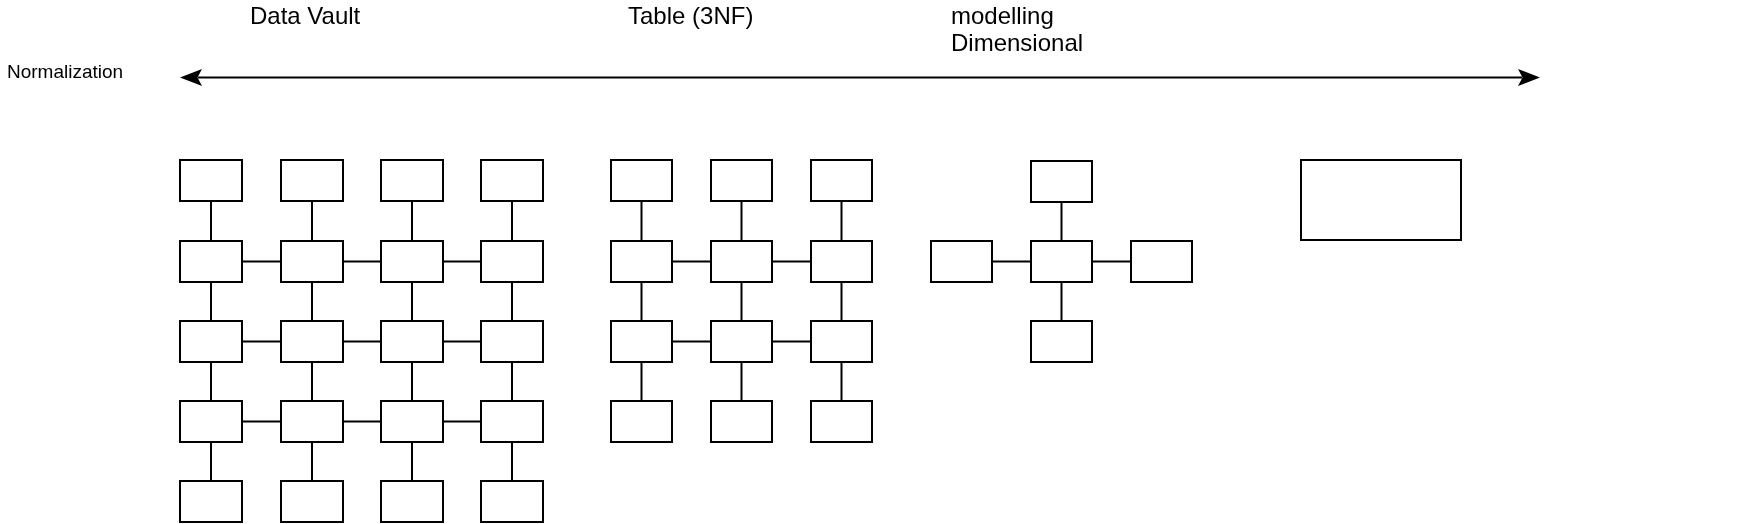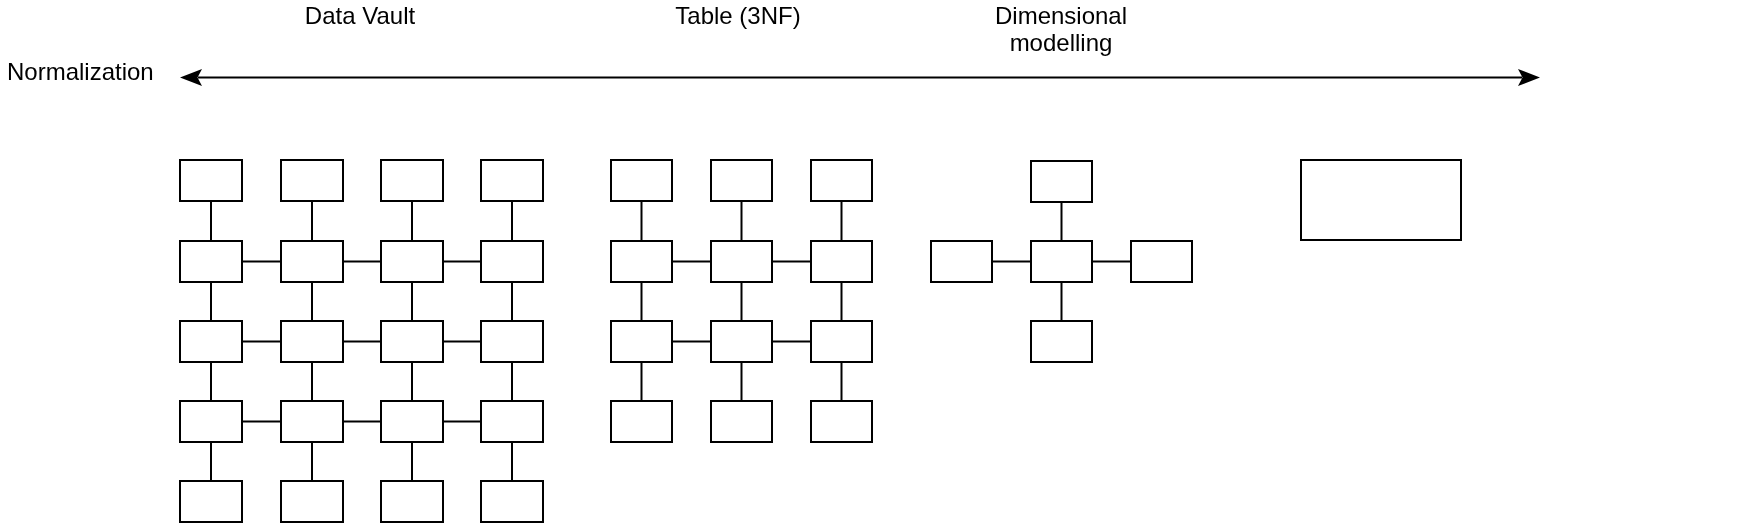--- a/index.html
+++ b/index.html
@@ -10,32 +10,31 @@
     overflow: hidden;
   }
   .canvas {
     position: relative;
     width: 1742px; height: 524px;
     background: #ffffff;
   }
   .side-label {
     position: absolute;
     top: 58px;
-    font-size: 24px;
+    font-size: 19px;
     line-height: 28px;
     color: #000000;
     white-space: nowrap;
   }
   .side-label.left  { left: 7px; }
   .side-label.right { left: 1560px; }
   .cat-label {
     position: absolute;
     top: 2px;
     width: 220px;
-    text-align: center;
     font-size: 24px;
     line-height: 27px;
     color: #000000;
   }
   .cat-label .line { white-space: nowrap; }
   #diagram-svg {
     position: absolute;
     left: 0; top: 0;
     width: 1742px; height: 524px;
   }
@@ -50,22 +49,22 @@
 
   <div class="cat-label" style="left:250px">
     <div class="line">Data Vault</div>
   </div>
 
   <div class="cat-label" style="left:628px">
     <div class="line">Table (3NF)</div>
   </div>
 
   <div class="cat-label" style="left:951px">
+    <div class="line">modelling</div>
     <div class="line">Dimensional</div>
-    <div class="line">modelling</div>
   </div>
 
   <div class="cat-label" style="left:1271px">
   </div>
 
   <svg id="diagram-svg" xmlns="http://www.w3.org/2000/svg" viewBox="0 0 1742 524">
       <g>
         <line x1="198" y1="77.5" x2="1522" y2="77.5" stroke="#000000" stroke-width="2"></line>
         <polygon points="180,77.5 202,69 197.5,77.5 202,86" fill="#000000"></polygon>
         <polygon points="1540,77.5 1518,69 1522.5,77.5 1518,86" fill="#000000"></polygon>

